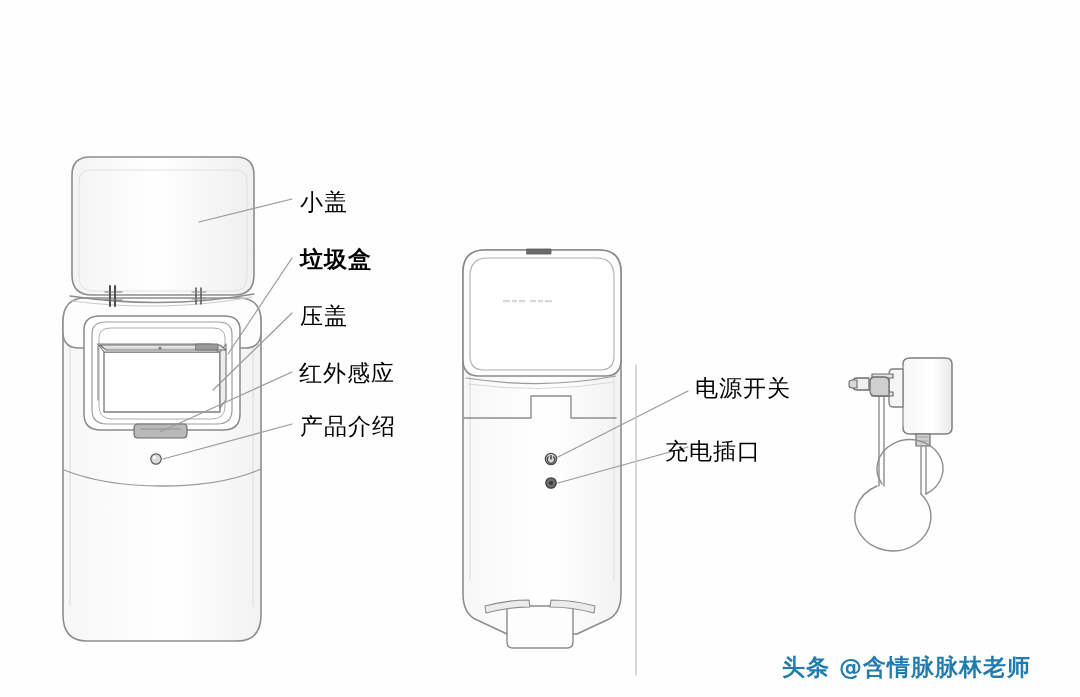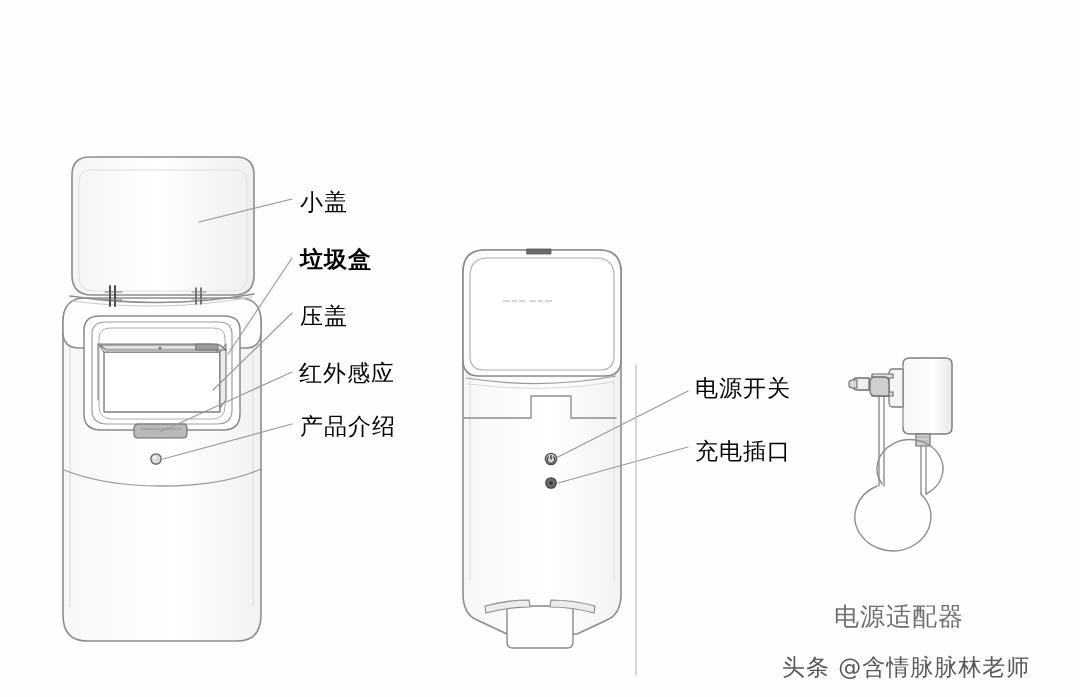--- a/index.html
+++ b/index.html
@@ -30,21 +30,21 @@
     line-height:1;
   }
 
   .adapter-caption{
     position:absolute;left:834px;top:600px;
     font-size:25px;color:#6f6f6f;white-space:nowrap;letter-spacing:1px;
   }
 
   .watermark{
     position:absolute;left:782px;top:652px;
-    font-size:23px;color:#404040;white-space:nowrap;font-weight:normal;
+    font-size:23px;color:#0369a1;white-space:nowrap;font-weight:bold;
     letter-spacing:1px;
     opacity:.88;
   }
 </style>
 </head>
 <body>
 
 <div id="stage">
 
   <svg id="art" viewBox="0 0 1080 697" xmlns="http://www.w3.org/2000/svg">
@@ -201,19 +201,18 @@
   </svg>
 
 
   <div class="callout" style="left:300px;top:191px;">小盖</div>
   <div class="callout" style="left:300px;top:248px;font-weight:bold;">垃圾盒</div>
   <div class="callout" style="left:300px;top:305px;">压盖</div>
   <div class="callout" style="left:299px;top:362px;">红外感应</div>
   <div class="callout" style="left:300px;top:415px;">产品介绍</div>
 
   <div class="callout" style="left:695px;top:377px;">电源开关</div>
-  <div class="callout" style="left:695px;top:440px;">充电插口</div>
-
-  <div class="adapter-caption">电源适配器</div>
+  <div class="callout" style="left:665px;top:440px;">充电插口</div>
+
 
   <div class="watermark">头条 @含情脉脉林老师</div>
 
 </div>
 
 </body></html>

